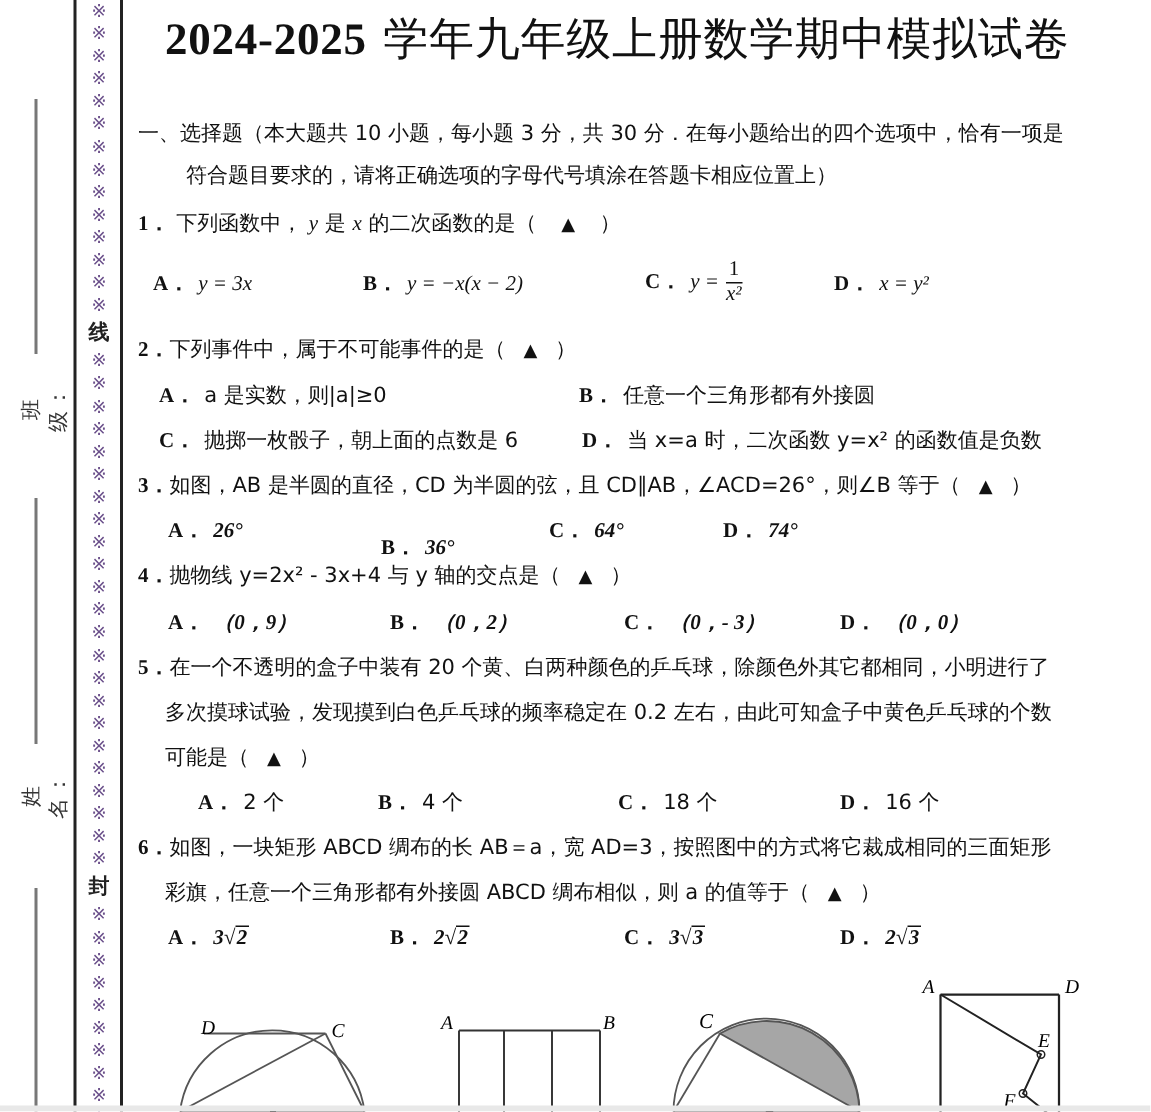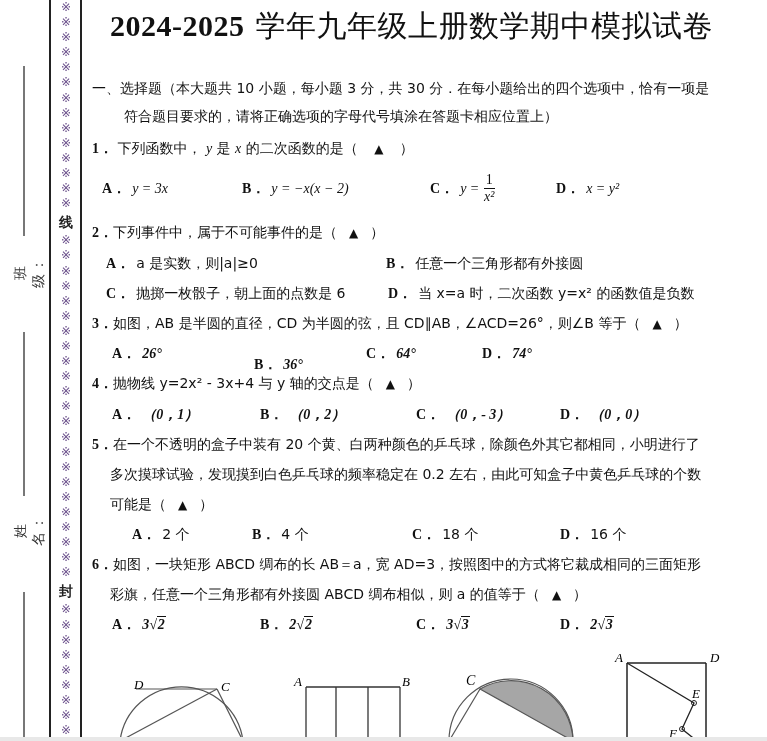--- a/index.html
+++ b/index.html
@@ -159,21 +159,21 @@
     <span class="num">3．</span><span>如图，AB 是半圆的直径，CD 为半圆的弦，且 CD∥AB，∠ACD=26°，则∠B 等于（</span><span class="tri">▲</span><span>）</span>
   </div>
   <div class="opt" style="left:22px;top:345px;"><span class="lbl">A．</span><span class="mathb">26°</span></div>
   <div class="opt" style="left:164px;top:345px;margin-top:11px;"><span class="lbl">B．</span><span class="mathb">36°</span></div>
   <div class="opt" style="left:276px;top:345px;"><span class="lbl">C．</span><span class="mathb">64°</span></div>
   <div class="opt" style="left:392px;top:345px;"><span class="lbl">D．</span><span class="mathb">74°</span></div>
 
   <div class="p" style="left:2px;top:375px;">
     <span class="num">4．</span><span>抛物线 y=2x² - 3x+4 与 y 轴的交点是（</span><span class="tri">▲</span><span>）</span>
   </div>
-  <div class="opt" style="left:22px;top:406px;"><span class="lbl">A．</span><span class="mathb">（0，1）</span></div>
+  <div class="opt" style="left:22px;top:406px;"><span class="lbl">A．</span><span class="mathb">（0，9）</span></div>
   <div class="opt" style="left:170px;top:406px;"><span class="lbl">B．</span><span class="mathb">（0，2）</span></div>
   <div class="opt" style="left:326px;top:406px;"><span class="lbl">C．</span><span class="mathb">（0，- 3）</span></div>
   <div class="opt" style="left:470px;top:406px;"><span class="lbl">D．</span><span class="mathb">（0，0）</span></div>
 
   <div class="p" style="left:2px;top:436px;">
     <span class="num">5．</span><span>在一个不透明的盒子中装有 20 个黄、白两种颜色的乒乓球，除颜色外其它都相同，小明进行了</span>
   </div>
   <div class="p" style="left:20px;top:466px;">多次摸球试验，发现摸到白色乒乓球的频率稳定在 0.2 左右，由此可知盒子中黄色乒乓球的个数</div>
   <div class="p" style="left:20px;top:496px;">
     <span>可能是（</span><span class="tri">▲</span><span>）</span>

